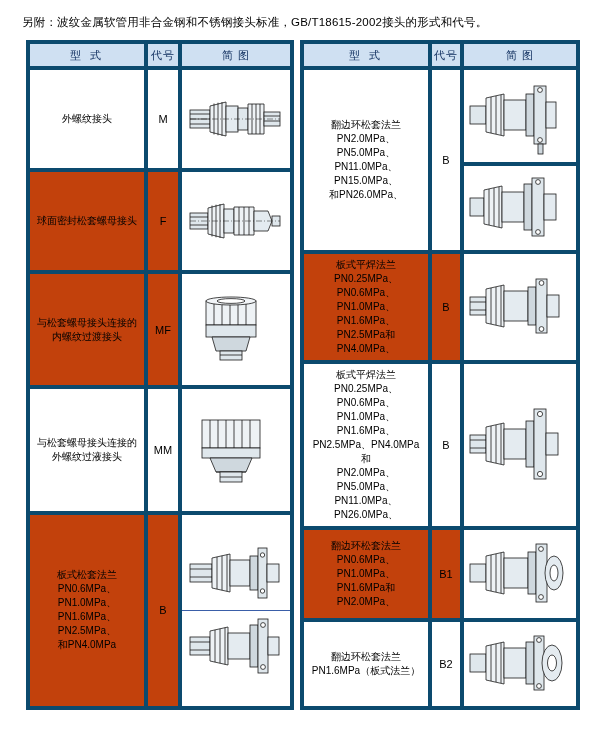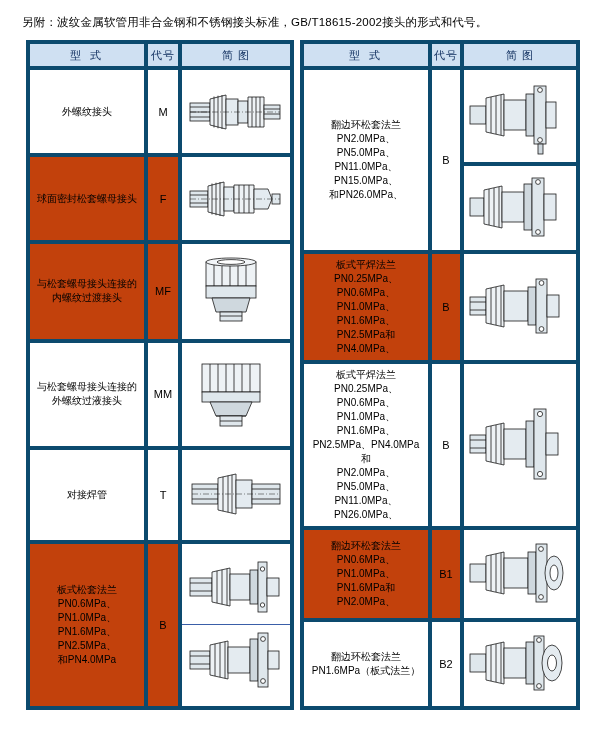--- a/index.html
+++ b/index.html
@@ -211,44 +211,20 @@
                   <path d="M26 48 L68 48 L62 62 L32 62 Z" fill="#cfd8de"></path>
                   <line x1="32" y1="62" x2="62" y2="62"></line>
                   <rect x="36" y="62" width="22" height="10" fill="#dfe7ec"></rect>
                   <line x1="36" y1="67" x2="58" y2="67"></line>
                 </g>
               </svg>
             </div>
           </td>
         </tr>
 
-        <tr style="height:84px">
-          <td class="cell-type white">对接焊管</td>
-          <td class="cell-code white">T</td>
-          <td class="figcell">
-            <div class="figwrap">
-              <svg width="104" height="66" viewBox="0 0 104 66">
-                <g stroke="#1b1b1b" stroke-width="0.8" fill="none">
-                  <rect x="8" y="22" width="26" height="20" fill="#dfe7ec"></rect>
-                  <line x1="8" y1="27" x2="34" y2="27"></line>
-                  <line x1="8" y1="37" x2="34" y2="37"></line>
-                  <path d="M34 16 L52 12 L52 52 L34 48 Z" fill="#eef2f5"></path>
-                  <line x1="39" y1="14.8" x2="39" y2="49.2"></line>
-                  <line x1="44" y1="13.7" x2="44" y2="50.3"></line>
-                  <line x1="48" y1="12.8" x2="48" y2="51.2"></line>
-                  <rect x="52" y="18" width="16" height="28" fill="#e4ebf0"></rect>
-                  <rect x="68" y="22" width="28" height="20" fill="#dfe7ec"></rect>
-                  <line x1="68" y1="27" x2="96" y2="27"></line>
-                  <line x1="68" y1="37" x2="96" y2="37"></line>
-                  <line x1="8" y1="32" x2="96" y2="32" stroke-dasharray="6 2 1 2" stroke-width="0.5"></line>
-                </g>
-              </svg>
-            </div>
-          </td>
-        </tr>
 
         <tr style="height:148px">
           <td class="cell-type yellow" style="white-space:pre-line">板式松套法兰
 PN0.6MPa、PN1.0MPa、
 PN1.6MPa、PN2.5MPa、
 和PN4.0MPa</td>
           <td class="cell-code yellow">B</td>
           <td class="figcell" style="padding:0">
             <div class="figwrap" style="border-bottom:1px solid #3a5ea8;">
               <svg width="104" height="72" viewBox="0 0 104 72">

